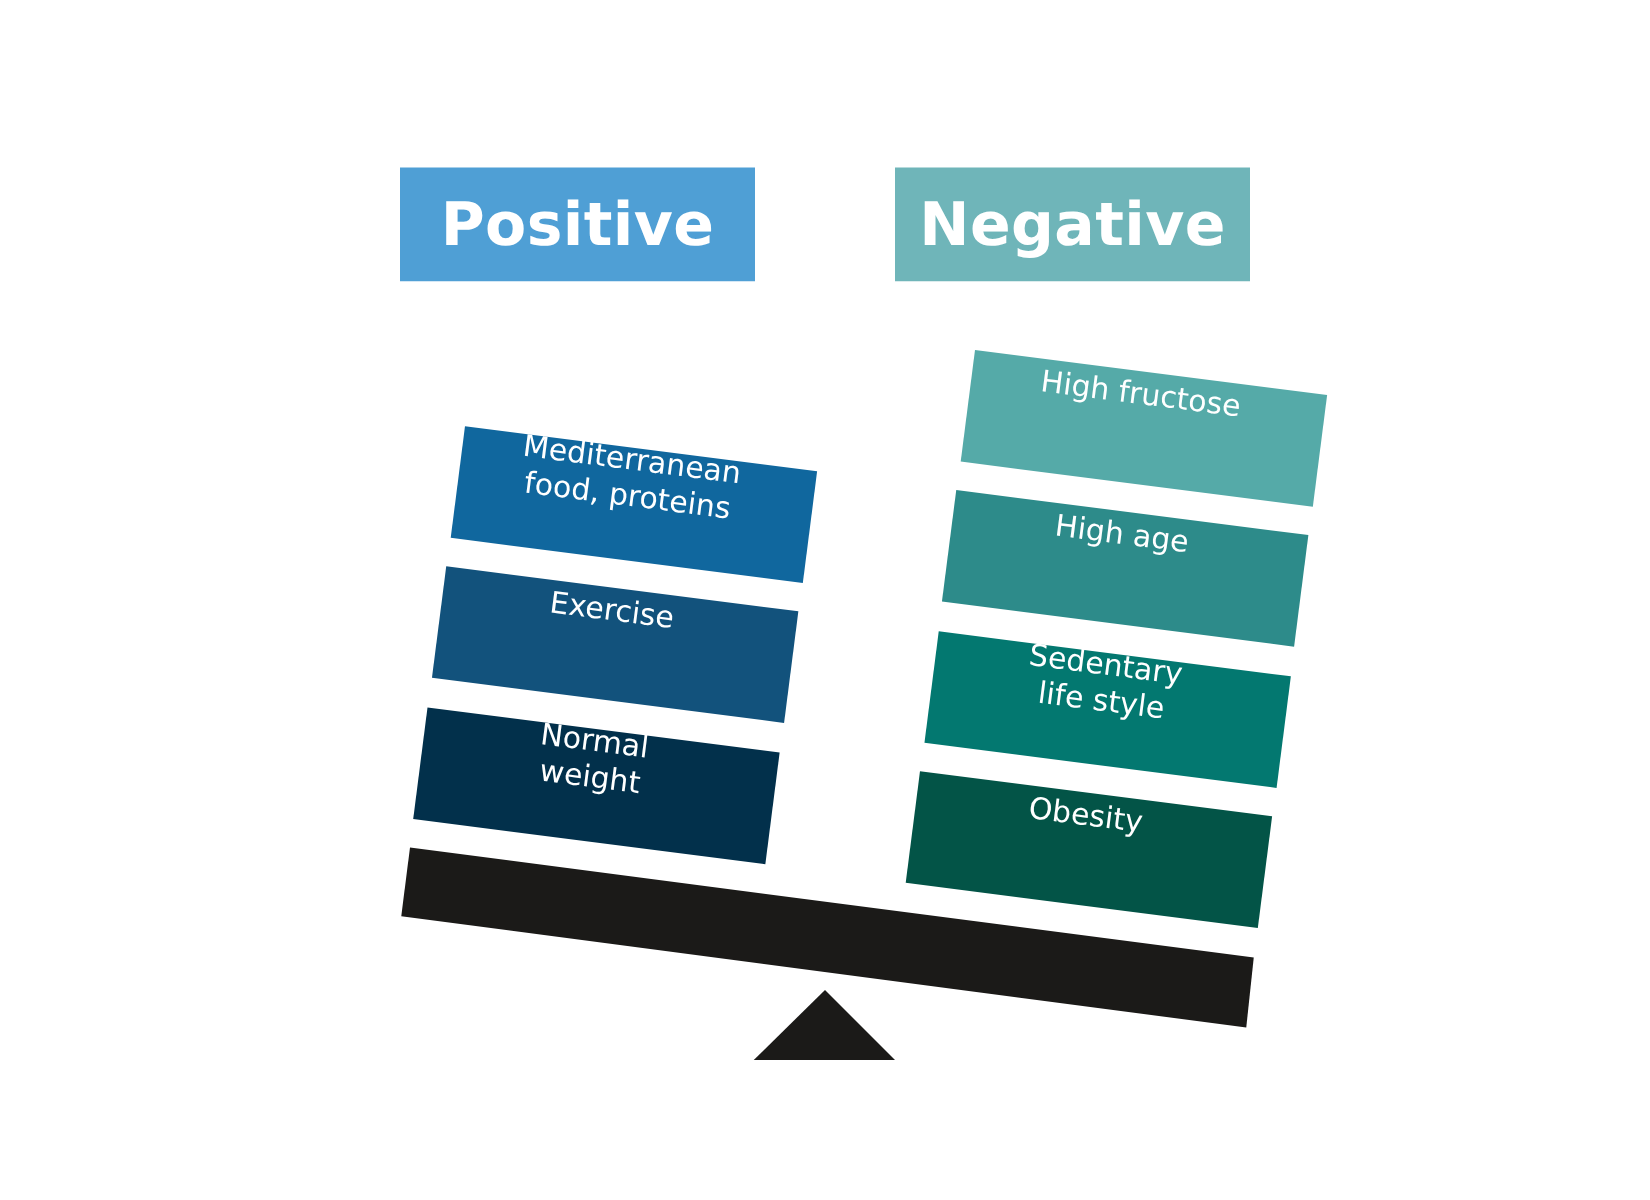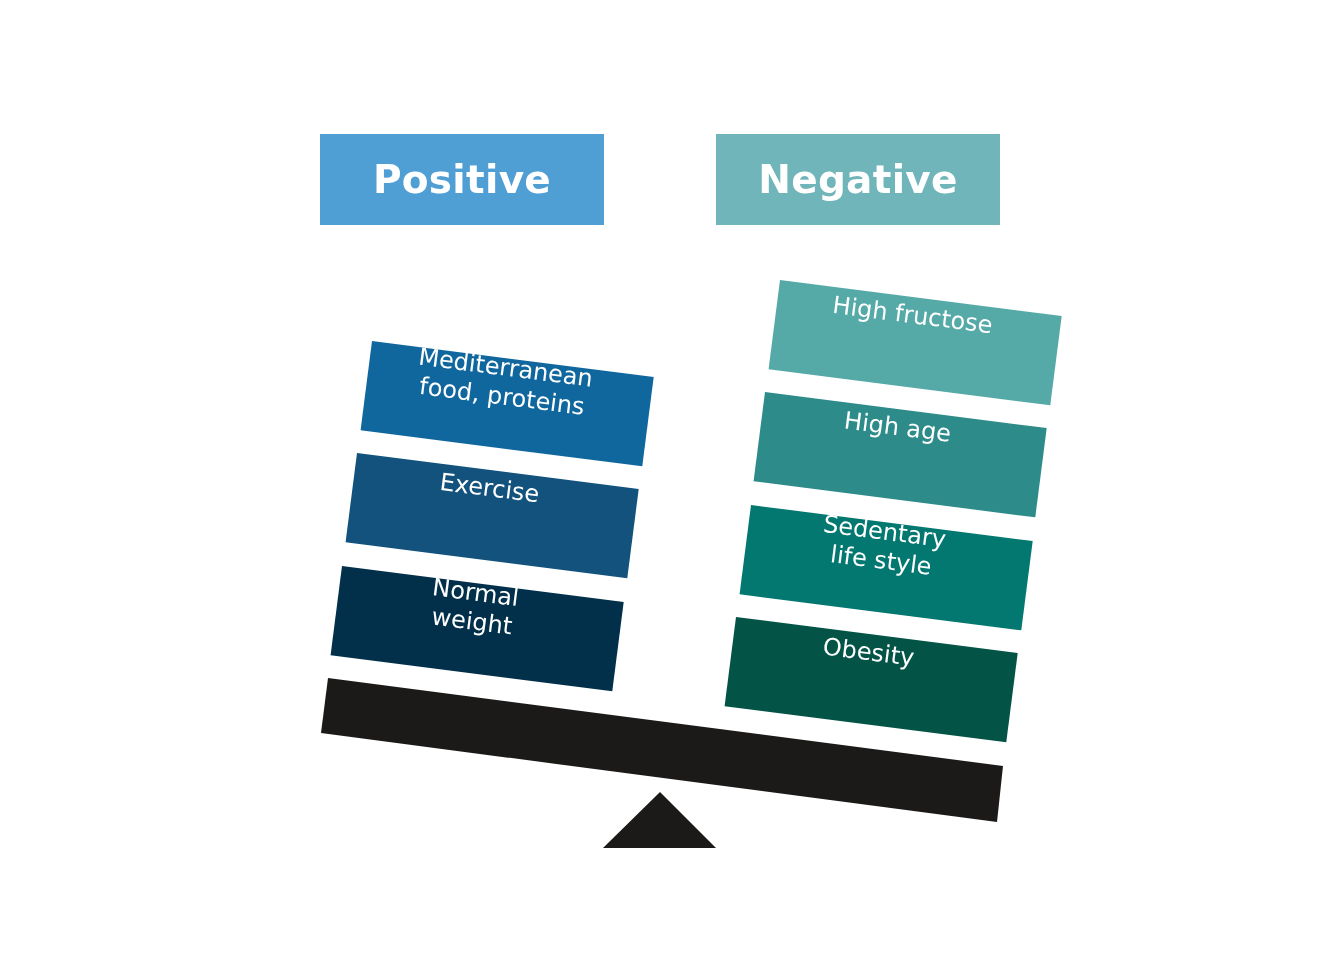--- a/index.html
+++ b/index.html
@@ -1,17 +1,17 @@
 <!DOCTYPE html>
 <html><head>
 <meta charset="utf-8">
 <style>
   html, body { margin:0; padding:0; background:#ffffff; }
   body { width:1320px; height:960px; position:relative; overflow:hidden; font-family:"Liberation Sans", sans-serif; }
-  .header { position:absolute; top:134px; width:284px; height:91px; display:flex; align-items:center; justify-content:center; color:#fff; font-weight:bold; font-size:39px; font-family:"DejaVu Sans", sans-serif; letter-spacing:0.3px; }
+  .header { position:absolute; top:134px; width:284px; height:91px; display:flex; align-items:center; justify-content:center; color:#fff; font-weight:bold; font-size:48px; font-family:"DejaVu Sans", sans-serif; letter-spacing:0.3px; }
   #hdr-pos { left:320px; }
   #hdr-neg { left:716px; }
   svg { position:absolute; left:0; top:0; }
   .blk-text { font-family:"DejaVu Sans", sans-serif; font-size:24px; fill:#ffffff; }
 </style>
 </head>
 <body>
 
 <div class="header" id="hdr-pos" style="background: rgb(79, 159, 213);">
   <span>Positive</span>

